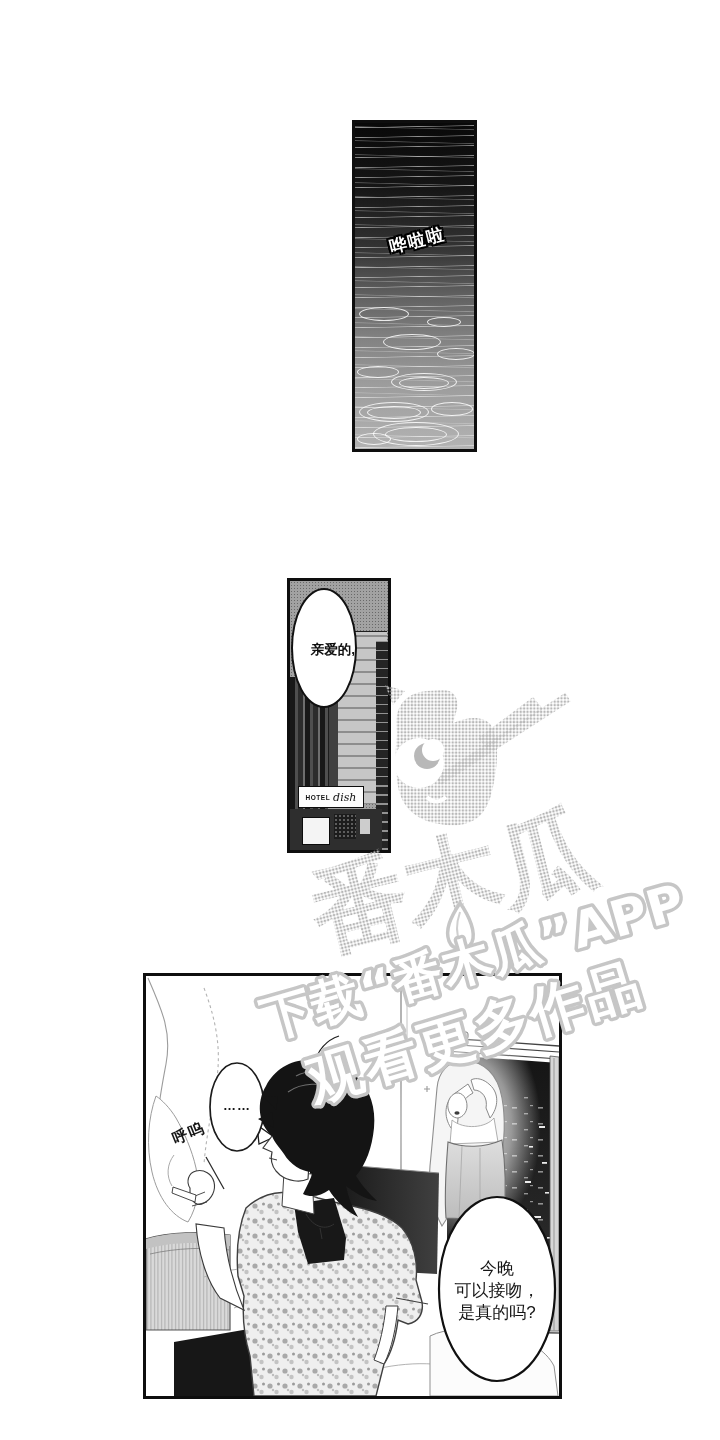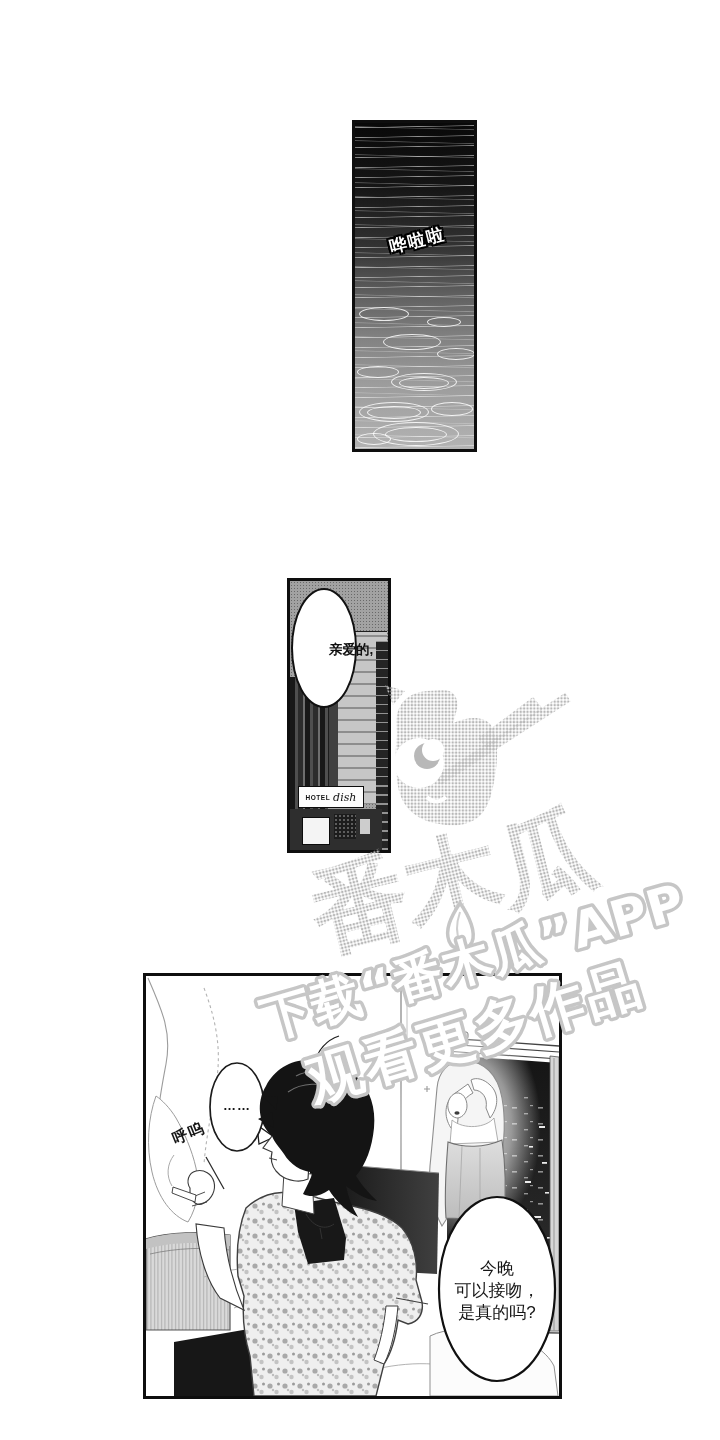--- a/index.html
+++ b/index.html
@@ -36,21 +36,21 @@
   .hp-plant{position:absolute;left:44px;top:5px;width:22px;height:25px;background:#1c1c1c;
     background-image:radial-gradient(circle,#5d5d5d 1px,transparent 1.2px);background-size:4px 4px;}
   .hp-lite{position:absolute;left:70px;top:10px;width:10px;height:15px;background:#cdcdcd;}
   .hp-sign{position:absolute;left:8px;top:205px;width:64px;height:20px;background:#fdfdfd;border:1.5px solid #0c0c0c;
     display:flex;align-items:center;justify-content:center;gap:3px;color:#111;}
   .hp-sign span{font-size:6.5px;letter-spacing:.5px;font-weight:700;}
   .hp-sign i{font-family:"DejaVu Serif","Liberation Serif",serif;font-style:italic;font-size:11px;line-height:1;}
   .bubble{position:absolute;background:#fff;border:2px solid #111;border-radius:50%;}
   .hotel-bubble{left:1px;top:7px;width:62px;height:116px;}
   .hotel-bubble span{position:absolute;left:0;right:0;top:52%;transform:translateY(-50%);
-    text-align:left;font-size:13.5px;font-weight:600;color:#111;white-space:nowrap;padding-left:36px;}
+    text-align:right;font-size:13.5px;font-weight:600;color:#111;white-space:nowrap;}
 
   
   .panel.bedroom{left:143px;top:973px;width:419px;height:426px;overflow:hidden;}
   .panel.bedroom svg{position:absolute;inset:0;}
   .txt{position:absolute;color:#161616;}
   .t-ellipsis{left:64px;top:122px;width:54px;text-align:center;font-size:13px;letter-spacing:1px;font-weight:700;}
   .t-sigh{left:26px;top:148px;font-size:15px;font-weight:700;letter-spacing:2px;transform:rotate(-22deg);white-space:nowrap;}
   .t-kiss{left:286px;top:282px;width:130px;text-align:center;font-size:17px;font-weight:400;line-height:22px;white-space:nowrap;}
   .t-kiss span{display:block;}
 

